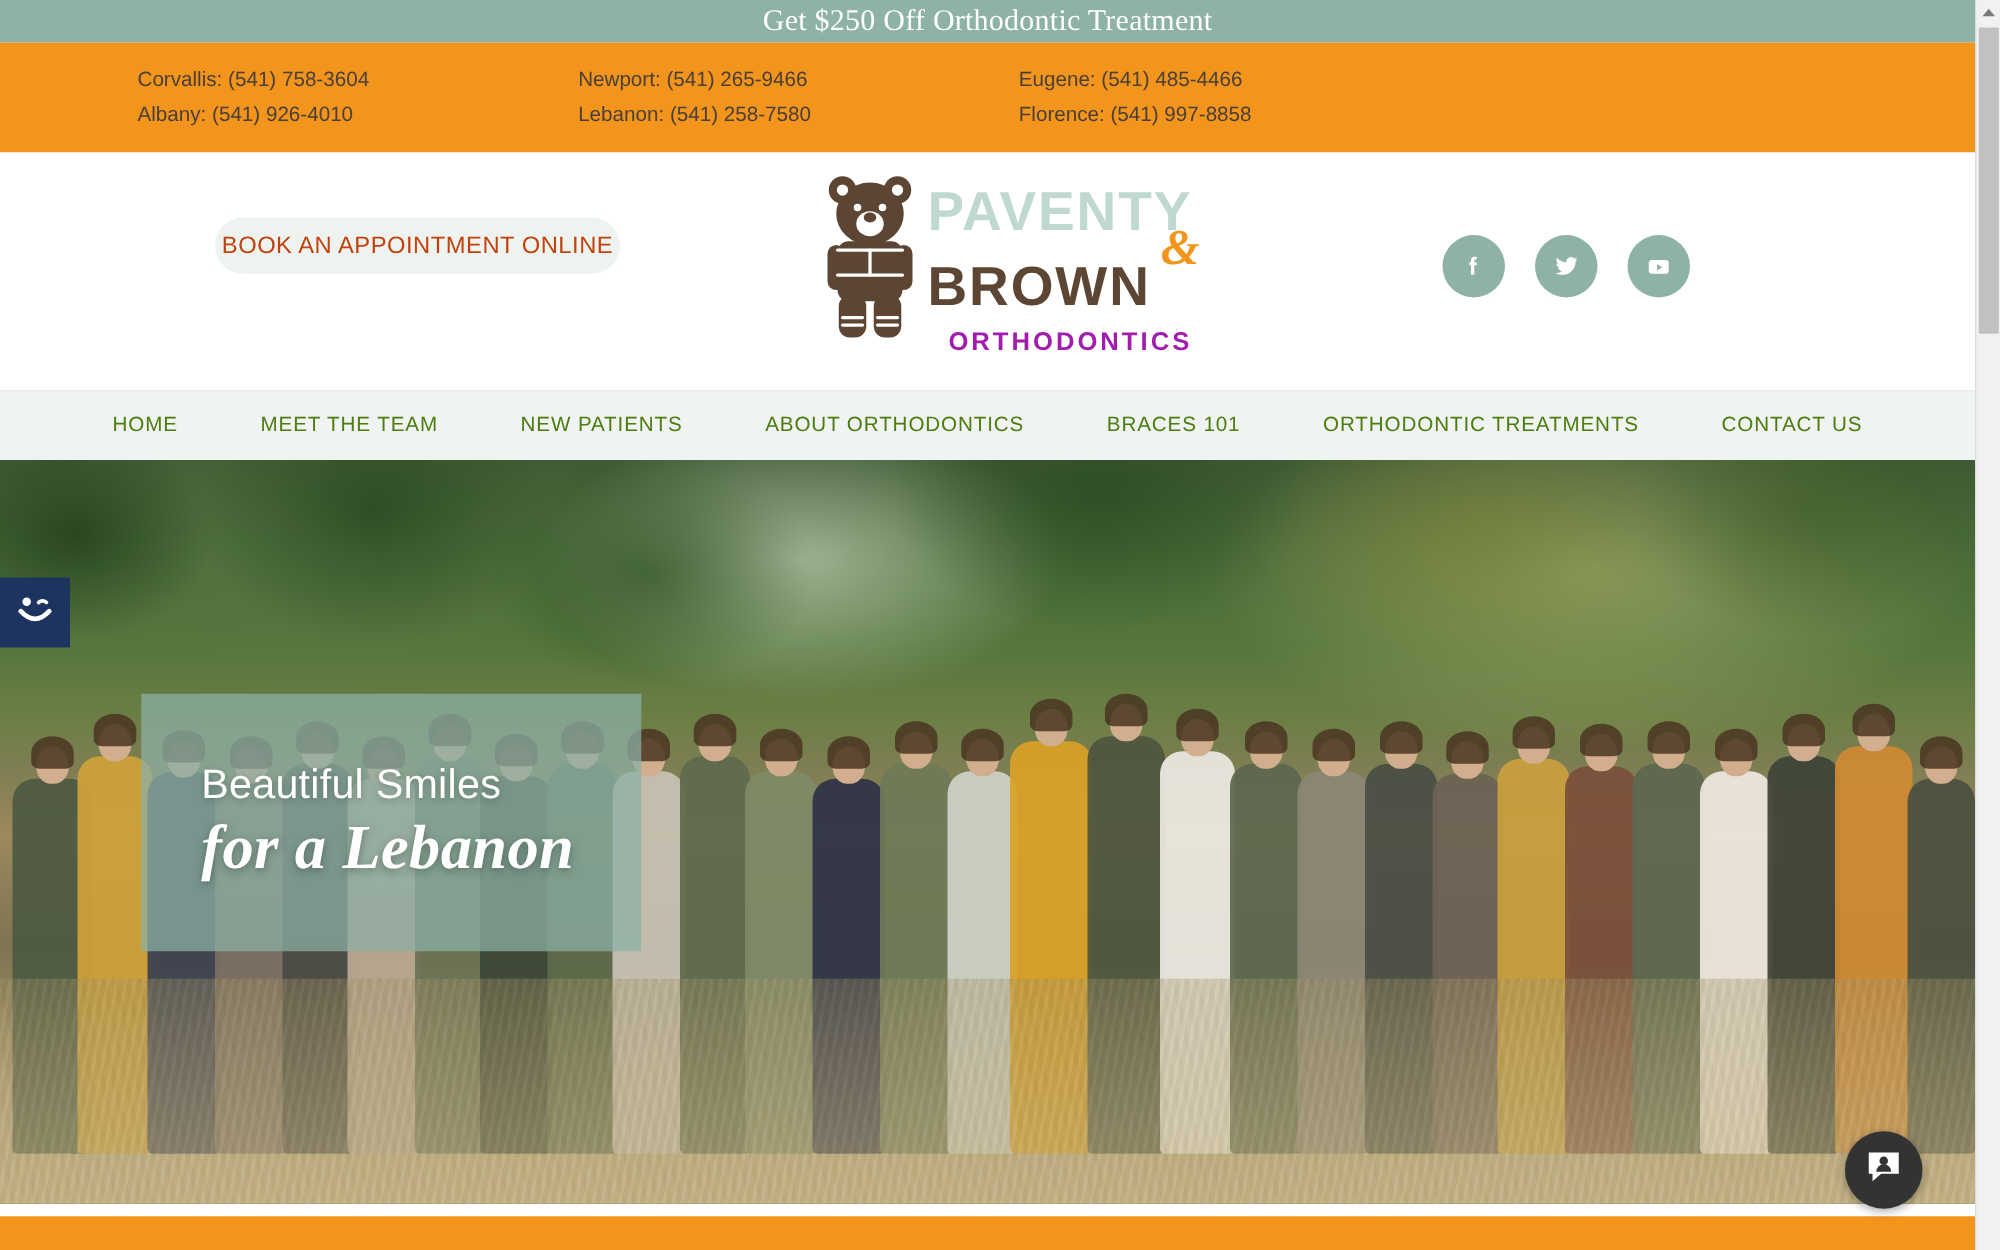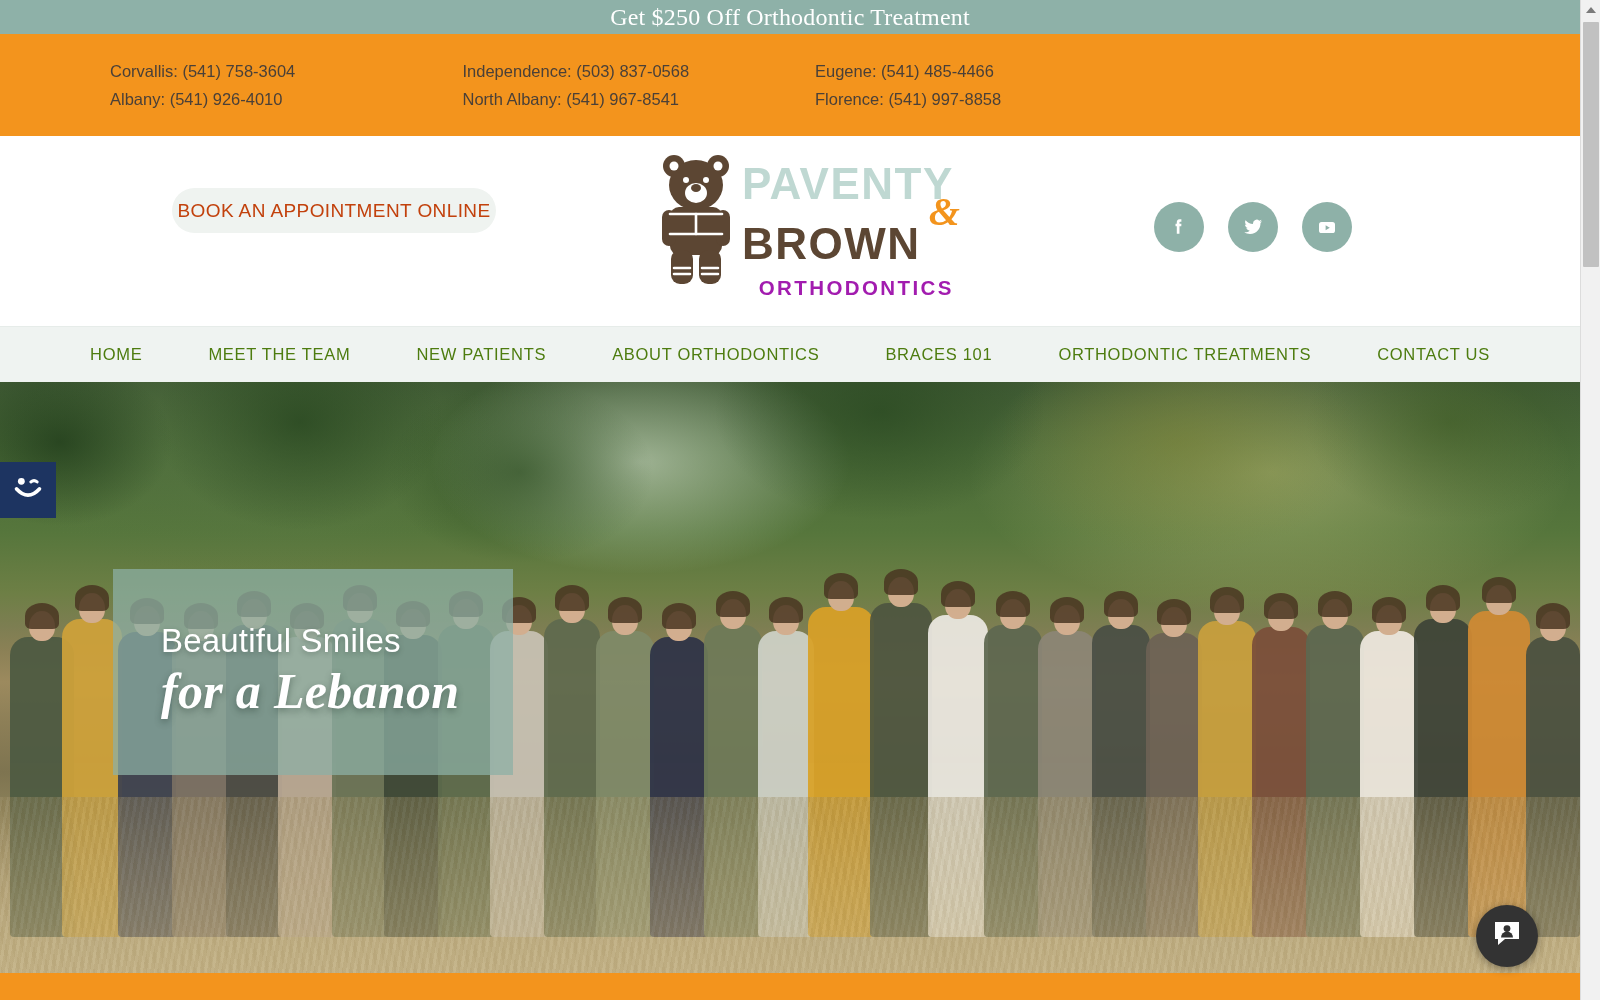--- a/index.html
+++ b/index.html
@@ -28,21 +28,21 @@
   .promo-banner .promo-text {
     font-family: "Liberation Serif", serif;
     font-size: 24px;
     color: #ffffff;
     letter-spacing: .2px;
     white-space: nowrap;
   }
 
   
   .phone-strip {
-    height: 102px;
+    height: 88px;
     background: #F3941D;
     display: flex;
     align-items: center;
     padding: 0 0 0 0;
   }
   .phone-cols {
     width: 100%;
     display: grid;
     grid-template-columns: repeat(4, 1fr);
     padding-left: 110px;
@@ -372,31 +372,31 @@
         <div class="phone-line">
           <span class="city">Corvallis:</span>
           <span>(541) 758-3604</span>
         </div>
         <div class="phone-line">
           <span class="city">Albany:</span>
           <span>(541) 926-4010</span>
         </div>
       </div>
 
-
       <div class="phone-col">
         <div class="phone-line">
-          <span class="city">Independence:</span>
-          <span>(503) 837-0568</span>
+          <span class="city">Newport:</span>
+          <span>(541) 265-9466</span>
         </div>
         <div class="phone-line">
-          <span class="city">North Albany:</span>
-          <span>(541) 967-8541</span>
+          <span class="city">Lebanon:</span>
+          <span>(541) 258-7580</span>
         </div>
       </div>
+
 
       <div class="phone-col">
         <div class="phone-line">
           <span class="city">Eugene:</span>
           <span>(541) 485-4466</span>
         </div>
         <div class="phone-line">
           <span class="city">Florence:</span>
           <span>(541) 997-8858</span>
         </div>

